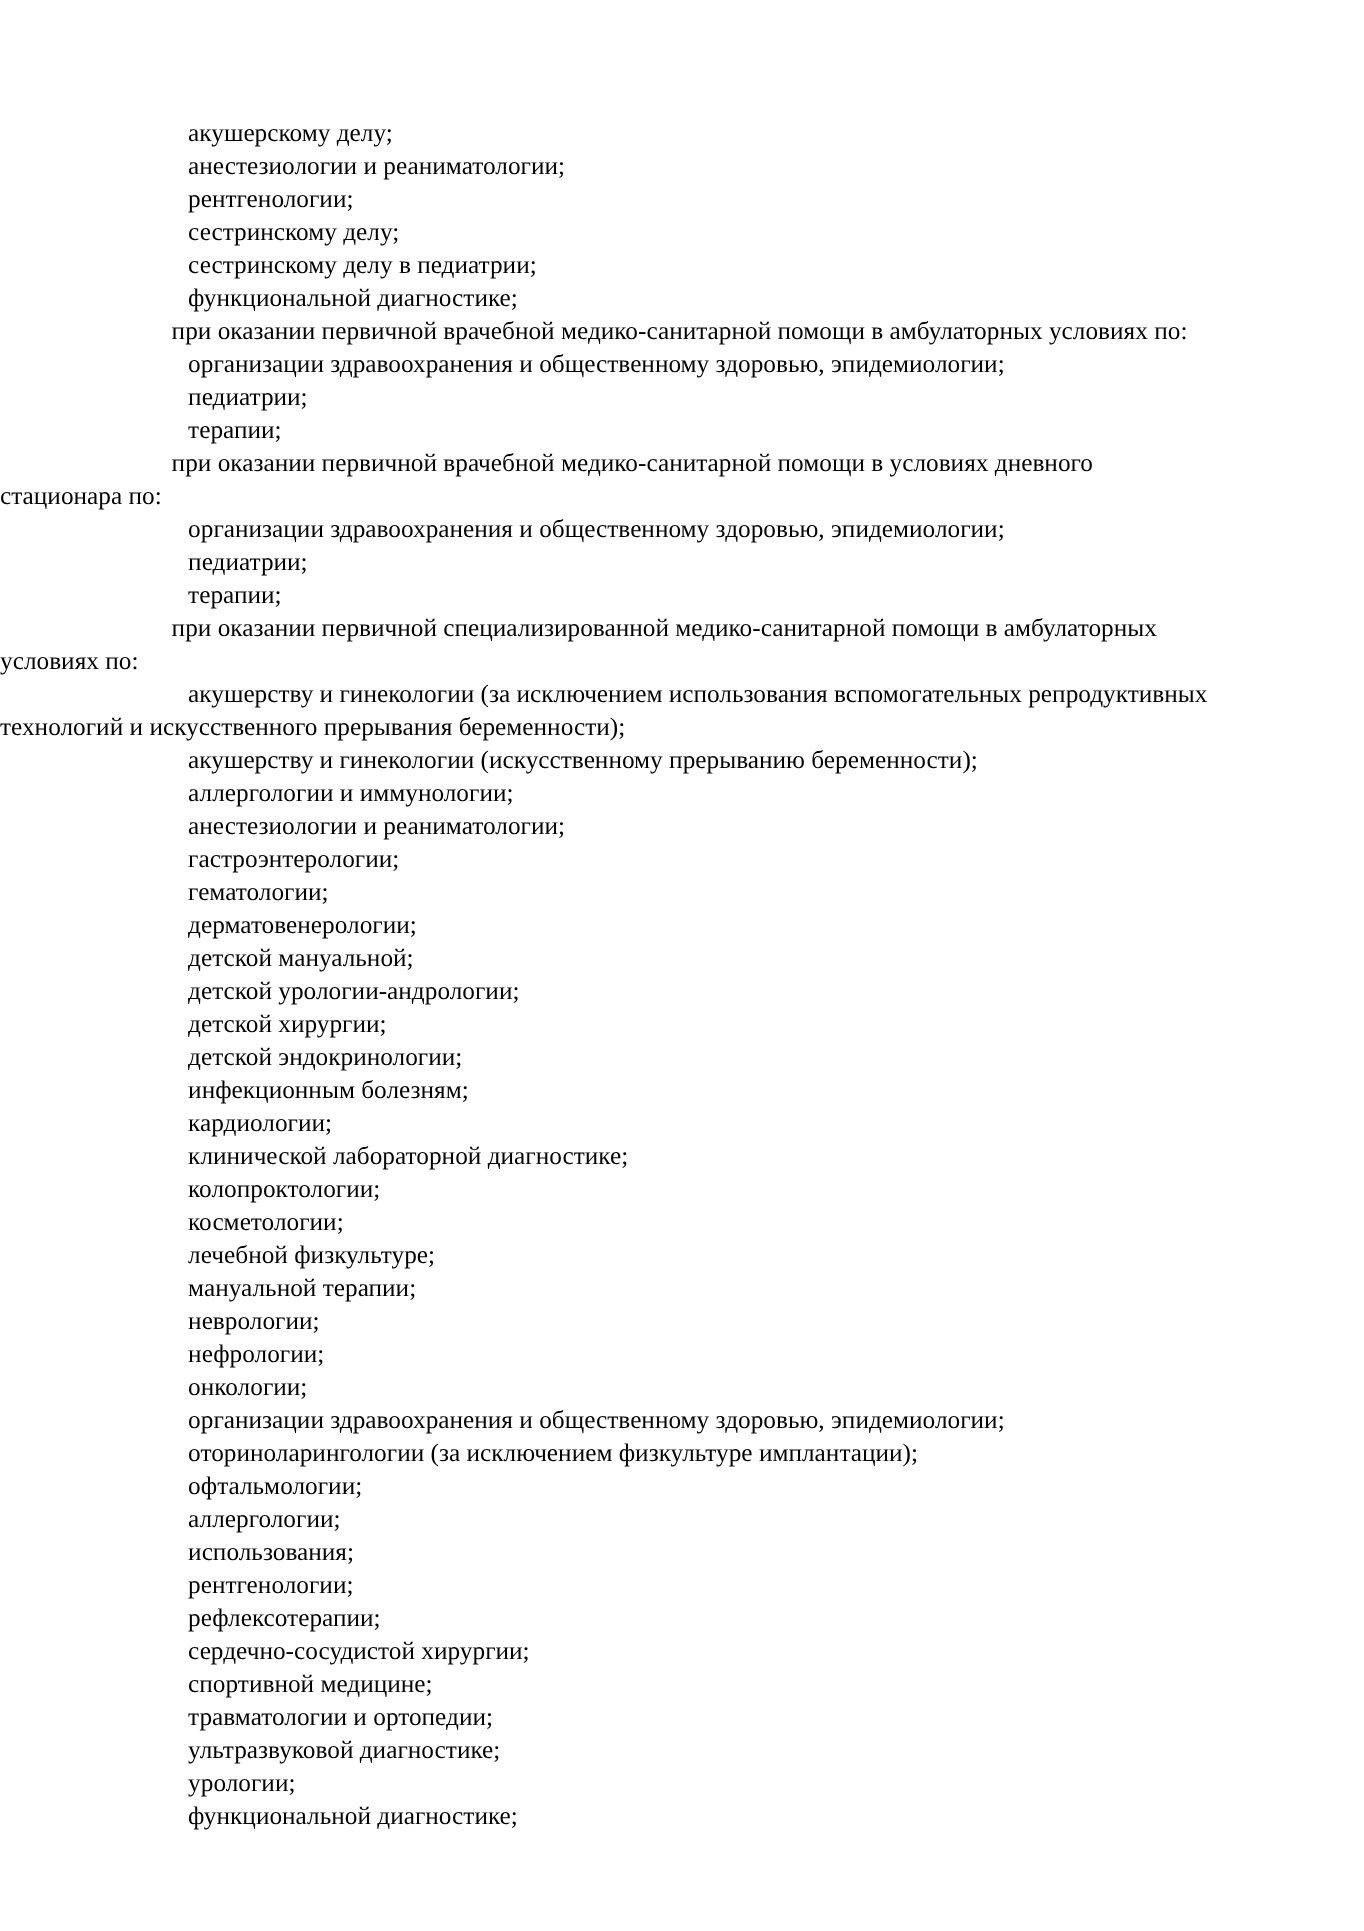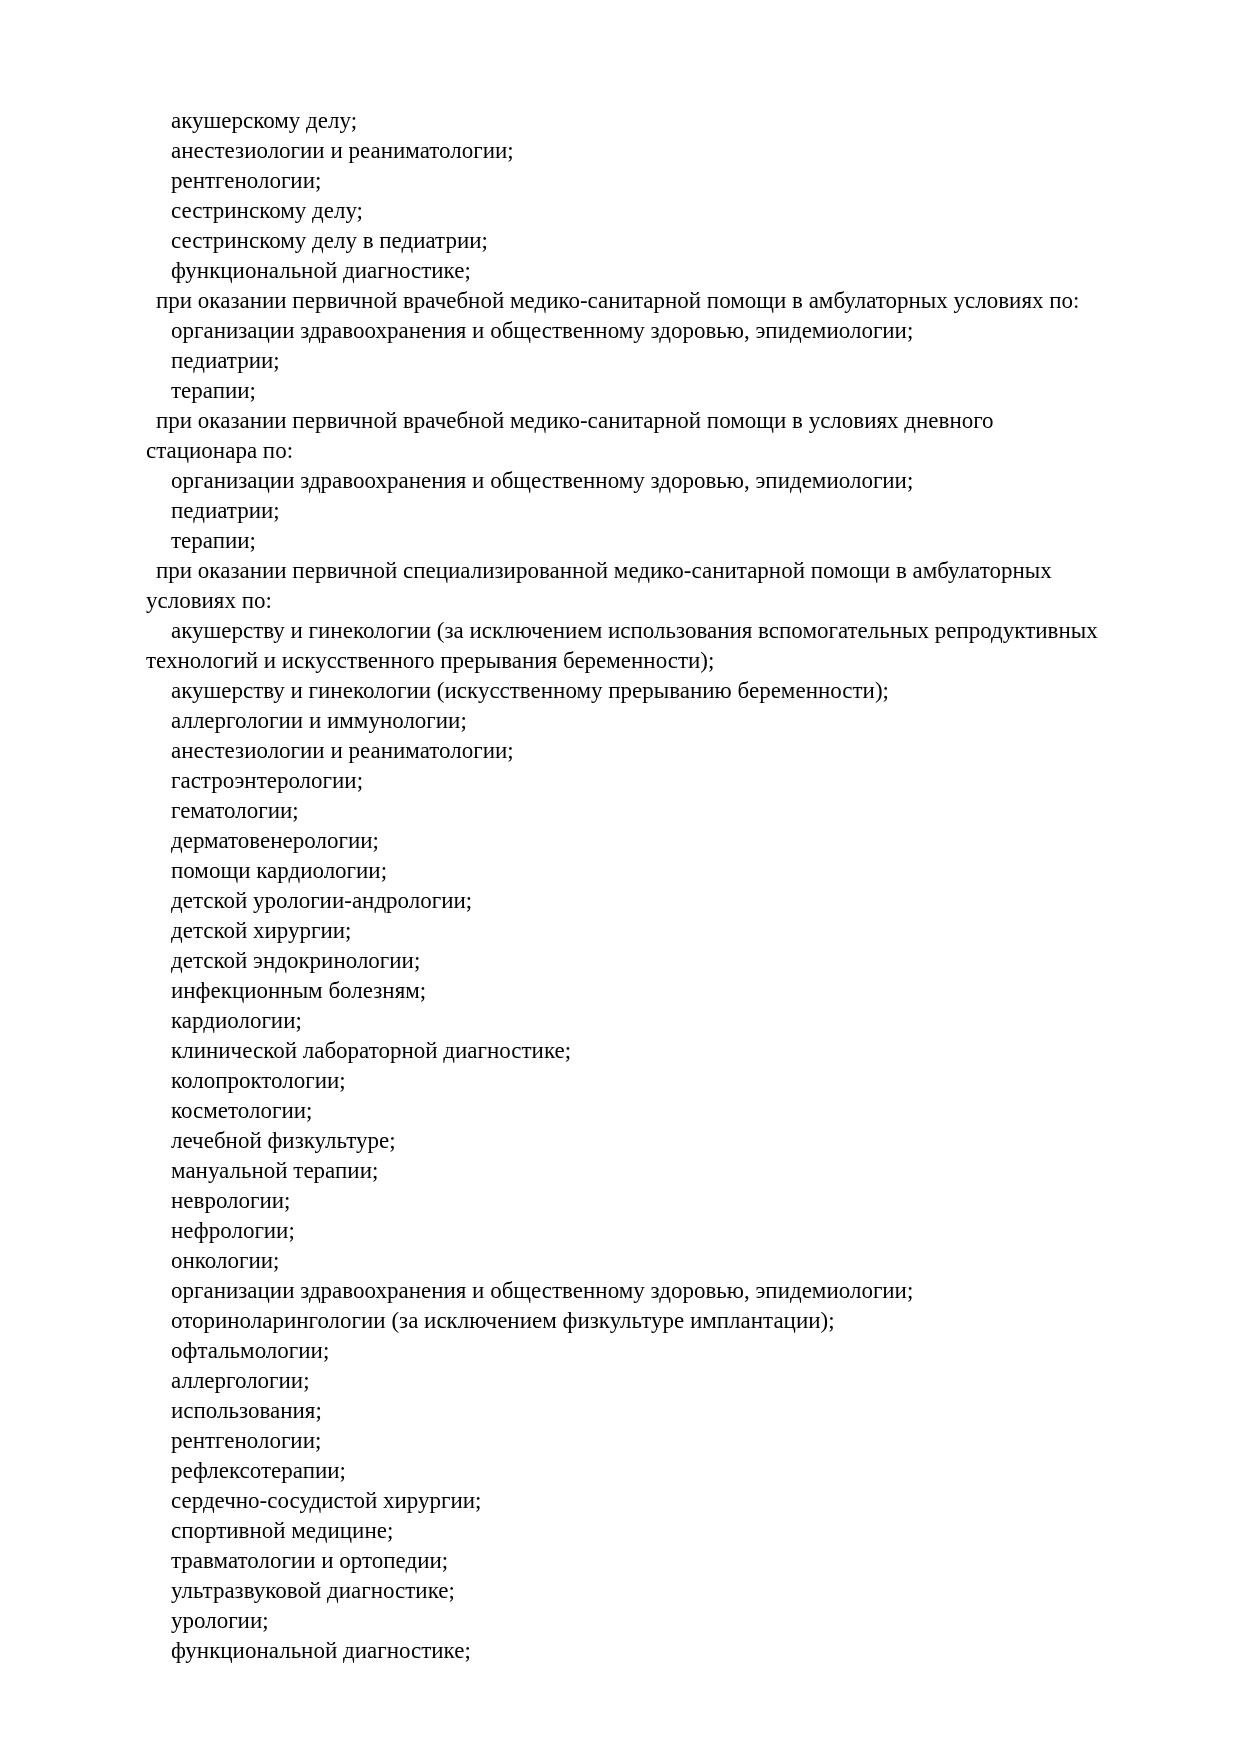--- a/index.html
+++ b/index.html
@@ -25,21 +25,21 @@
   }
   .line {
     height: 30px;
     line-height: 30px;
     font-size: 23px;
     white-space: pre;
     color: #000000;
   }
   .line.item    { padding-left: 171px; }
   .line.section { padding-left: 156px; }
-  .line.cont    { padding-left: 146px; }
+  .line.cont    { }
 </style>
 </head>
 <body>
 
 <div class="page">
   <div class="text-block">
       <div class="line item">акушерскому делу;</div>
       <div class="line item">анестезиологии и реаниматологии;</div>
       <div class="line item">рентгенологии;</div>
       <div class="line item">сестринскому делу;</div>
@@ -57,21 +57,21 @@
       <div class="line section">при оказании первичной специализированной медико-санитарной помощи в амбулаторных</div>
       <div class="line cont">условиях по:</div>
       <div class="line item">акушерству и гинекологии (за исключением использования вспомогательных репродуктивных</div>
       <div class="line cont">технологий и искусственного прерывания беременности);</div>
       <div class="line item">акушерству и гинекологии (искусственному прерыванию беременности);</div>
       <div class="line item">аллергологии и иммунологии;</div>
       <div class="line item">анестезиологии и реаниматологии;</div>
       <div class="line item">гастроэнтерологии;</div>
       <div class="line item">гематологии;</div>
       <div class="line item">дерматовенерологии;</div>
-      <div class="line item">помощи кардиологии;</div>
+      <div class="line item">детской мануальной;</div>
       <div class="line item">детской урологии-андрологии;</div>
       <div class="line item">детской хирургии;</div>
       <div class="line item">детской эндокринологии;</div>
       <div class="line item">инфекционным болезням;</div>
       <div class="line item">кардиологии;</div>
       <div class="line item">клинической лабораторной диагностике;</div>
       <div class="line item">колопроктологии;</div>
       <div class="line item">косметологии;</div>
       <div class="line item">лечебной физкультуре;</div>
       <div class="line item">мануальной терапии;</div>

